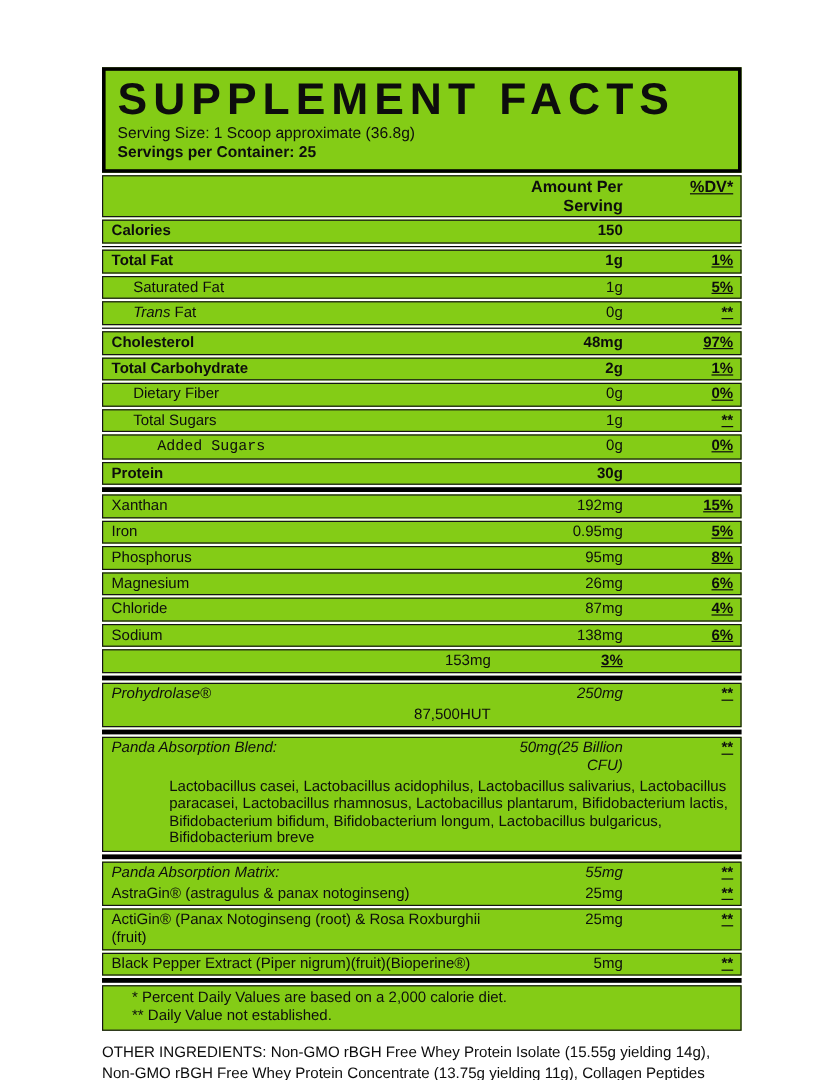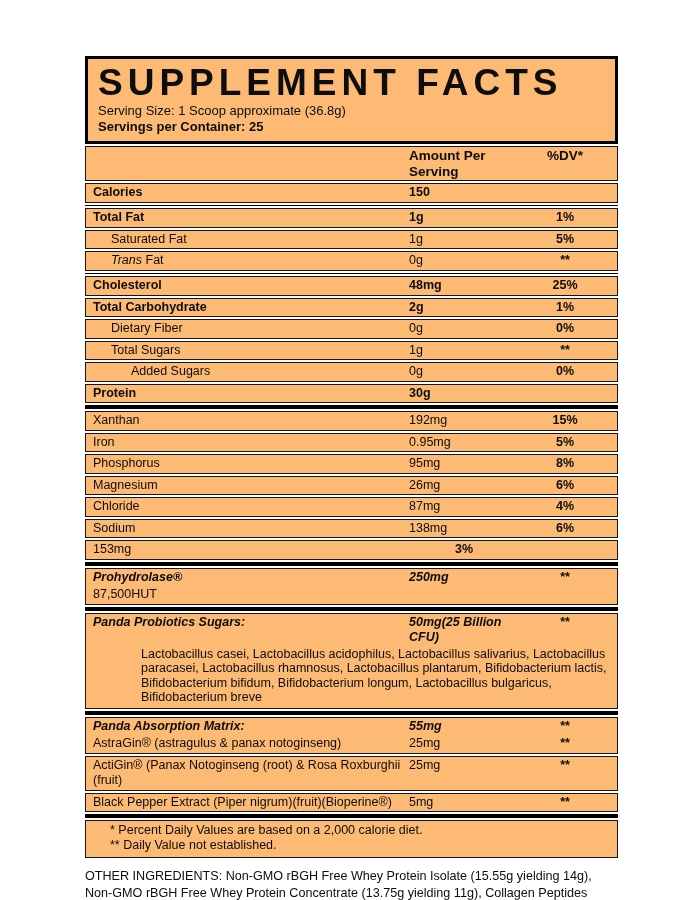--- a/index.html
+++ b/index.html
@@ -1,35 +1,35 @@
 <!DOCTYPE html>
 <html><head>
 <meta charset="utf-8">
 <style>
   html,body{margin:0;padding:0;background:#ffffff;}
   body{width:700px;height:900px;overflow:hidden;font-family:"Liberation Sans",sans-serif;color:#0d0d0d;}
   .page{width:533px;margin-left:85px;padding-top:56px;}
 
   
-  .box{border:1.5px solid #151515;margin-top:2px;background:#fdba74;}
+  .box{border:1.5px solid #151515;margin-top:2px;background:#84cc16;}
   .title-box{border:3px solid #000;padding:4px 10px 6px 10px;margin-top:0;}
   .main-title{font-size:37px;font-weight:bold;letter-spacing:5px;line-height:40px;white-space:nowrap;}
   .serving{font-size:13px;line-height:16px;}
   .servings-bold{font-size:13px;line-height:16px;font-weight:bold;}
 
   .grid{display:grid;grid-template-columns:1fr 110px 92px;align-items:baseline;padding:1px 6px 1px 7px;}
   .lbl{font-size:12.5px;line-height:15.5px;}
-  .amt{font-size:12.5px;line-height:15.5px;text-align:left;}
-  .dv{font-size:12.5px;line-height:15.5px;text-align:center;font-weight:bold;}
+  .amt{font-size:12.5px;line-height:15.5px;text-align:right;}
+  .dv{font-size:12.5px;line-height:15.5px;text-align:right;font-weight:bold;text-decoration:underline;}
   .hdr .amt{font-weight:bold;font-size:13.5px;}
   .hdr .dv{font-weight:bold;font-size:13.5px;}
   .b{font-weight:bold;}
-  .emphline .lbl,.emphline .amt{font-weight:bold;font-style:italic;}
+  .emphline .lbl,.emphline .amt{font-weight:normal;font-style:italic;}
   .ind1{padding-left:18px;}
-  .ind2{padding-left:38px;}
+  .ind2{padding-left:38px;font-family:Liberation Mono, monospace;}
   .desc{font-size:12.5px;line-height:14.5px;padding:0 8px 3px 7px;margin-left:48px;}
 
   .sep{background:#000;margin-top:2px;}
   .sep.thick{height:4px;}
   .sep.medium{height:1.5px;}
 
   .footnote-box{padding:2px 8px 4px 8px;}
   .footnote{font-size:12.5px;line-height:15px;margin-left:16px;}
 
   .para{margin-top:10px;font-size:12.6px;line-height:16.5px;text-align:left;}
@@ -80,21 +80,21 @@
           <span class="lbl ind1"><i>Trans</i> Fat</span>
           <span class="amt">0g</span>
           <span class="dv">**</span>
         </div>
       </div>
       <div class="sep medium"></div>
       <div class="box">
         <div class="grid">
           <span class="lbl b">Cholesterol</span>
           <span class="amt b">48mg</span>
-          <span class="dv">25%</span>
+          <span class="dv">97%</span>
         </div>
       </div>
       <div class="box">
         <div class="grid">
           <span class="lbl b">Total Carbohydrate</span>
           <span class="amt b">2g</span>
           <span class="dv">1%</span>
         </div>
       </div>
       <div class="box">
@@ -182,21 +182,21 @@
           <span class="dv">**</span>
         </div>
         <div class="grid">
           <span class="amt">87,500HUT</span>
           <span class="dv"></span>
         </div>
       </div>
       <div class="sep thick"></div>
       <div class="box">
         <div class="grid emphline">
-          <span class="lbl">Panda Probiotics Sugars:</span>
+          <span class="lbl">Panda Absorption Blend:</span>
           <span class="amt">50mg(25 Billion CFU)</span>
           <span class="dv">**</span>
         </div>
         <div class="desc">Lactobacillus casei, Lactobacillus acidophilus, Lactobacillus salivarius, Lactobacillus paracasei, Lactobacillus rhamnosus, Lactobacillus plantarum, Bifidobacterium lactis, Bifidobacterium bifidum, Bifidobacterium longum, Lactobacillus bulgaricus, Bifidobacterium breve</div>
       </div>
       <div class="sep thick"></div>
       <div class="box">
         <div class="grid emphline">
           <span class="lbl">Panda Absorption Matrix:</span>
           <span class="amt">55mg</span>

